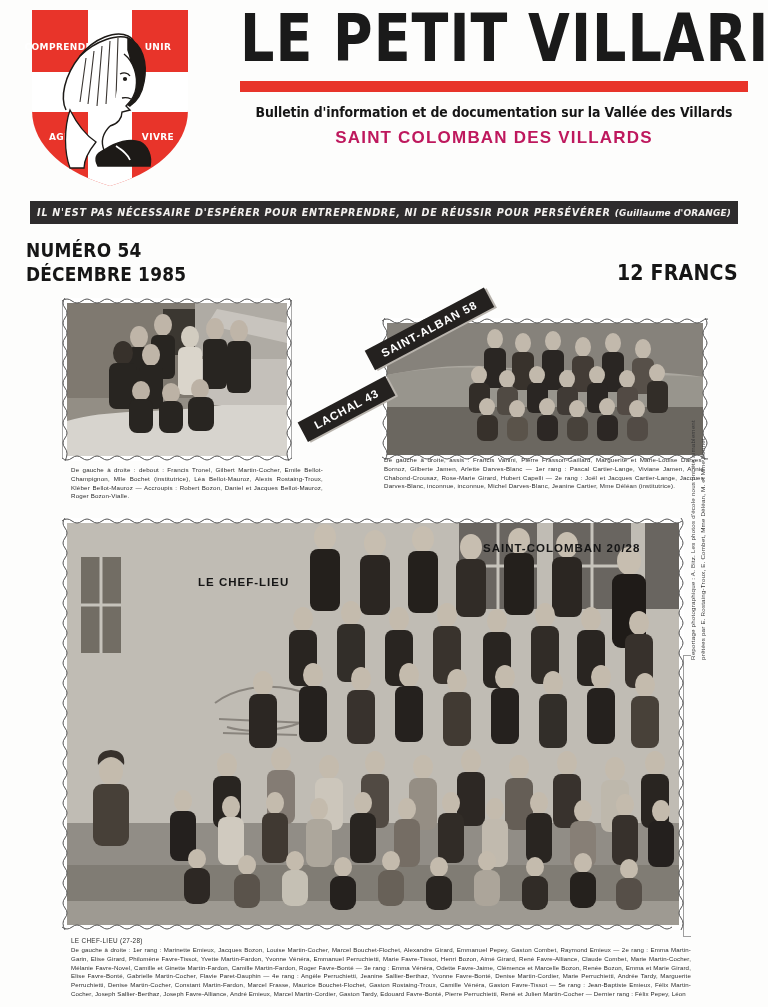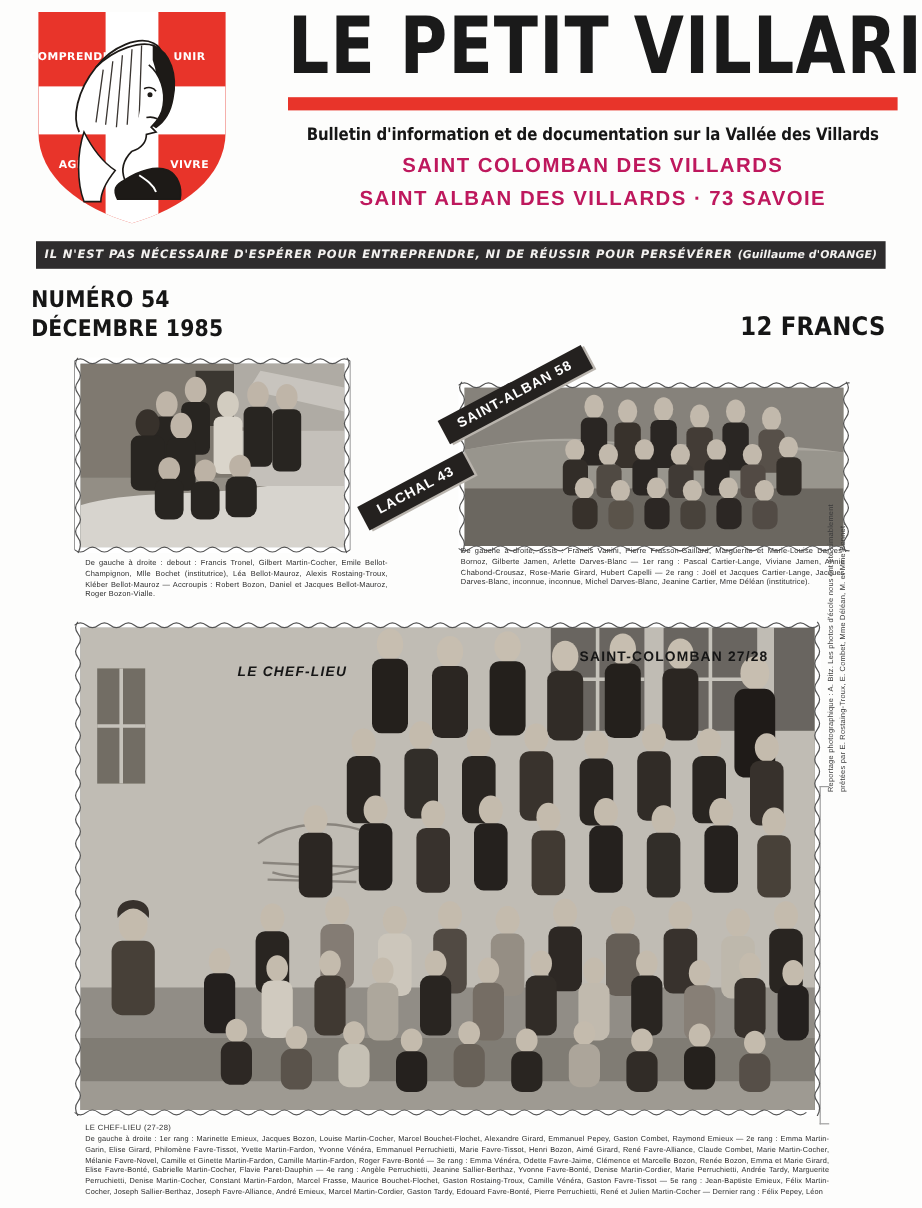--- a/index.html
+++ b/index.html
@@ -187,21 +187,21 @@
   .overlay-title {
     position: absolute;
     font-family: "Liberation Sans", sans-serif;
     font-weight: bold;
     font-size: 11.5px;
     letter-spacing: 1.0px;
     color: #161616;
     z-index: 15;
     white-space: nowrap;
   }
-  #ov-cheflieu { left: 198px; top: 554px; font-style: italic; }
+  #ov-cheflieu { left: 198px; top: 576px; }
   #ov-stcolomban { left: 483px; top: 542px; }
 
   
   .caption {
     position: absolute;
     font-family: "Liberation Sans", sans-serif;
     font-size: 6.2px;
     line-height: 1.42;
     color: #2b2b2b;
     text-align: justify;
@@ -310,21 +310,20 @@
           <path d="M92 140 C98 144 104 148 106 154" stroke="#ffffff" stroke-width="1.6"></path>
         </g>
       </svg>
     </div>
 
     <div class="title-block">
       <div class="main-title">LE PETIT VILLARIN</div>
       <div class="red-rule"></div>
       <div class="subtitle">Bulletin d'information et de documentation sur la Vallée des Villards</div>
       <div class="city-line">SAINT COLOMBAN DES VILLARDS</div>
-      <div class="city-line second">SAINT ALBAN DES VILLARDS · 73 SAVOIE</div>
     </div>
   </div>
 
   <div class="motto-banner">
     <span class="motto-text">
       <span>IL N'EST PAS NÉCESSAIRE D'ESPÉRER POUR ENTREPRENDRE, NI DE RÉUSSIR POUR PERSÉVÉRER</span>
       <span class="motto-attrib">(Guillaume d'ORANGE)</span>
     </span>
   </div>
 
@@ -740,21 +739,21 @@
     </div>
     <svg class="wavy-edge" viewBox="0 0 622 412" preserveAspectRatio="none" xmlns="http://www.w3.org/2000/svg">
       <path d="M0 3 q5 -4 10 0 t10 0 t10 0 t10 0 t10 0 t10 0 t10 0 t10 0 t10 0 t10 0 t10 0 t10 0 t10 0 t10 0 t10 0 t10 0 t10 0 t10 0 t10 0 t10 0 t10 0 t10 0 t10 0 t10 0 t10 0 t10 0 t10 0 t10 0 t10 0 t10 0 t10 0 t10 0 t10 0 t10 0 t10 0 t10 0 t10 0 t10 0 t10 0 t10 0 t10 0 t10 0 t10 0 t10 0 t10 0 t10 0 t10 0 t10 0 t10 0 t10 0 t10 0 t10 0 t10 0 t10 0 t10 0 t10 0 t10 0 t10 0 t10 0 t10 0 t10 0 t10 0" fill="none" stroke="#555" stroke-width="1"></path>
       <path d="M0 409 q5 4 10 0 t10 0 t10 0 t10 0 t10 0 t10 0 t10 0 t10 0 t10 0 t10 0 t10 0 t10 0 t10 0 t10 0 t10 0 t10 0 t10 0 t10 0 t10 0 t10 0 t10 0 t10 0 t10 0 t10 0 t10 0 t10 0 t10 0 t10 0 t10 0 t10 0 t10 0 t10 0 t10 0 t10 0 t10 0 t10 0 t10 0 t10 0 t10 0 t10 0 t10 0 t10 0 t10 0 t10 0 t10 0 t10 0 t10 0 t10 0 t10 0 t10 0 t10 0 t10 0 t10 0 t10 0 t10 0 t10 0 t10 0 t10 0 t10 0 t10 0 t10 0" fill="none" stroke="#555" stroke-width="1"></path>
       <path d="M3 0 q-4 5 0 10 t0 10 t0 10 t0 10 t0 10 t0 10 t0 10 t0 10 t0 10 t0 10 t0 10 t0 10 t0 10 t0 10 t0 10 t0 10 t0 10 t0 10 t0 10 t0 10 t0 10 t0 10 t0 10 t0 10 t0 10 t0 10 t0 10 t0 10 t0 10 t0 10 t0 10 t0 10 t0 10 t0 10 t0 10 t0 10 t0 10 t0 10 t0 10 t0 10 t0 12" fill="none" stroke="#555" stroke-width="1"></path>
       <path d="M619 0 q4 5 0 10 t0 10 t0 10 t0 10 t0 10 t0 10 t0 10 t0 10 t0 10 t0 10 t0 10 t0 10 t0 10 t0 10 t0 10 t0 10 t0 10 t0 10 t0 10 t0 10 t0 10 t0 10 t0 10 t0 10 t0 10 t0 10 t0 10 t0 10 t0 10 t0 10 t0 10 t0 10 t0 10 t0 10 t0 10 t0 10 t0 10 t0 10 t0 10 t0 10 t0 12" fill="none" stroke="#555" stroke-width="1"></path>
     </svg>
   </div>
 
   <div class="overlay-title" id="ov-cheflieu">LE CHEF-LIEU</div>
-  <div class="overlay-title" id="ov-stcolomban">SAINT-COLOMBAN 27/28</div>
+  <div class="overlay-title" id="ov-stcolomban">SAINT-COLOMBAN 20/28</div>
 
   <div id="cap-cheflieu">
     <span class="cap-head">LE CHEF-LIEU (27-28)</span><span>De gauche à droite : 1er rang : Marinette Emieux, Jacques Bozon, Louise Martin-Cocher, Marcel Bouchet-Flochet, Alexandre Girard, Emmanuel Pepey, Gaston Combet, Raymond Emieux — 2e rang : Emma Martin-Garin, Elise Girard, Philomène Favre-Tissot, Yvette Martin-Fardon, Yvonne Vénéra, Emmanuel Perruchietti, Marie Favre-Tissot, Henri Bozon, Aimé Girard, René Favre-Alliance, Claude Combet, Marie Martin-Cocher, Mélanie Favre-Novel, Camille et Ginette Martin-Fardon, Camille Martin-Fardon, Roger Favre-Bonté — 3e rang : Emma Vénéra, Odette Favre-Jaime, Clémence et Marcelle Bozon, Renée Bozon, Emma et Marie Girard, Elise Favre-Bonté, Gabrielle Martin-Cocher, Flavie Paret-Dauphin — 4e rang : Angèle Perruchietti, Jeanine Sallier-Berthaz, Yvonne Favre-Bonté, Denise Martin-Cordier, Marie Perruchietti, Andrée Tardy, Marguerite Perruchietti, Denise Martin-Cocher, Constant Martin-Fardon, Marcel Frasse, Maurice Bouchet-Flochet, Gaston Rostaing-Troux, Camille Vénéra, Gaston Favre-Tissot — 5e rang : Jean-Baptiste Emieux, Félix Martin-Cocher, Joseph Sallier-Berthaz, Joseph Favre-Alliance, André Emieux, Marcel Martin-Cordier, Gaston Tardy, Edouard Favre-Bonté, Pierre Perruchietti, René et Julien Martin-Cocher — Dernier rang : Félix Pepey, Léon</span>
   </div>
 
   <div class="side-rule"></div>
   <div class="side-rule-top"></div>
   <div class="side-rule-bot"></div>
   <div class="side-note">Reportage photographique : A. Bitz. Les photos d'école nous ont été aimablement prêtées par E. Rostaing-Troux, E. Combet, Mme Déléan, M. et Mme Bonnet.</div>
 

